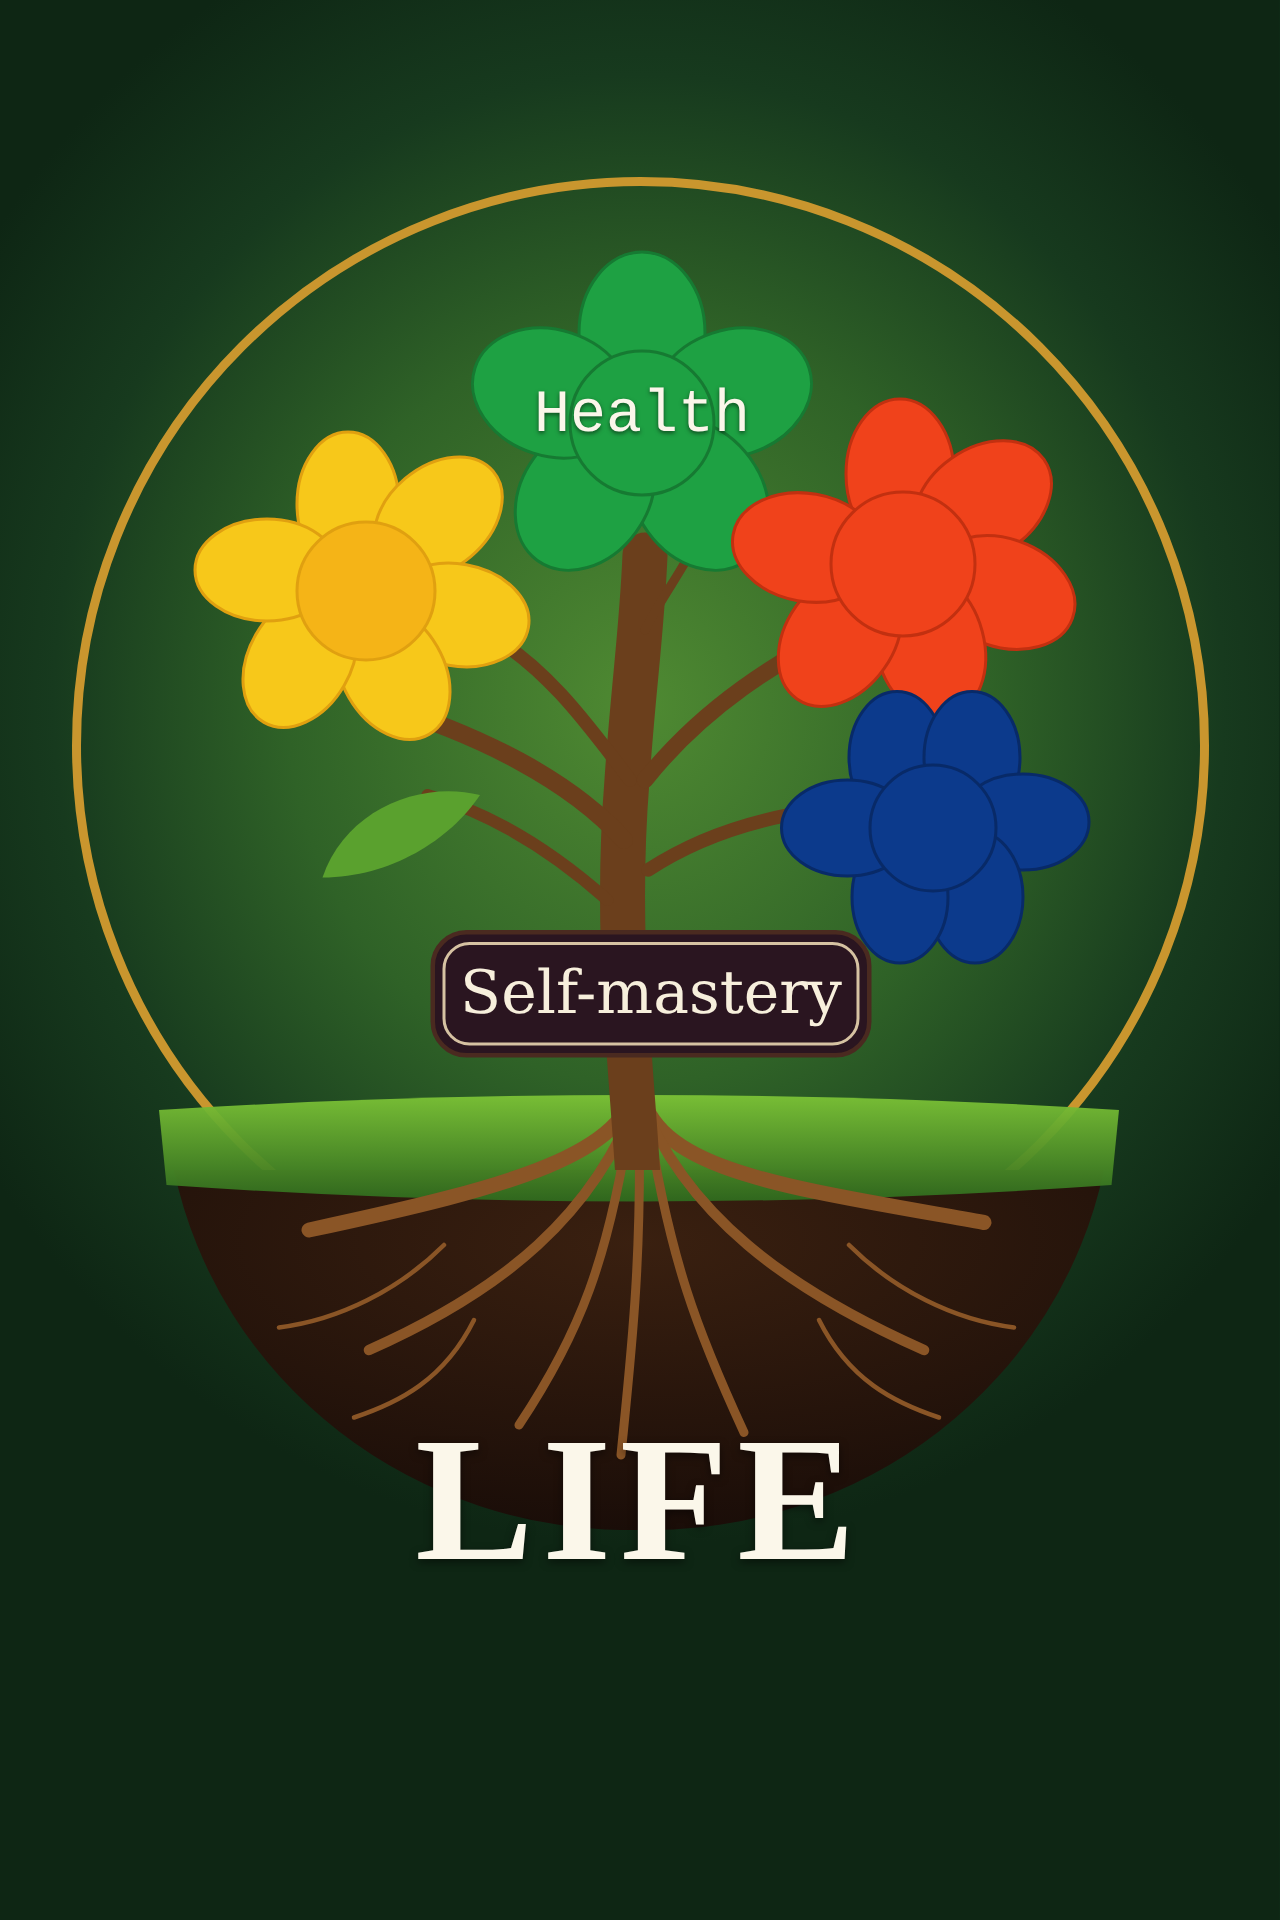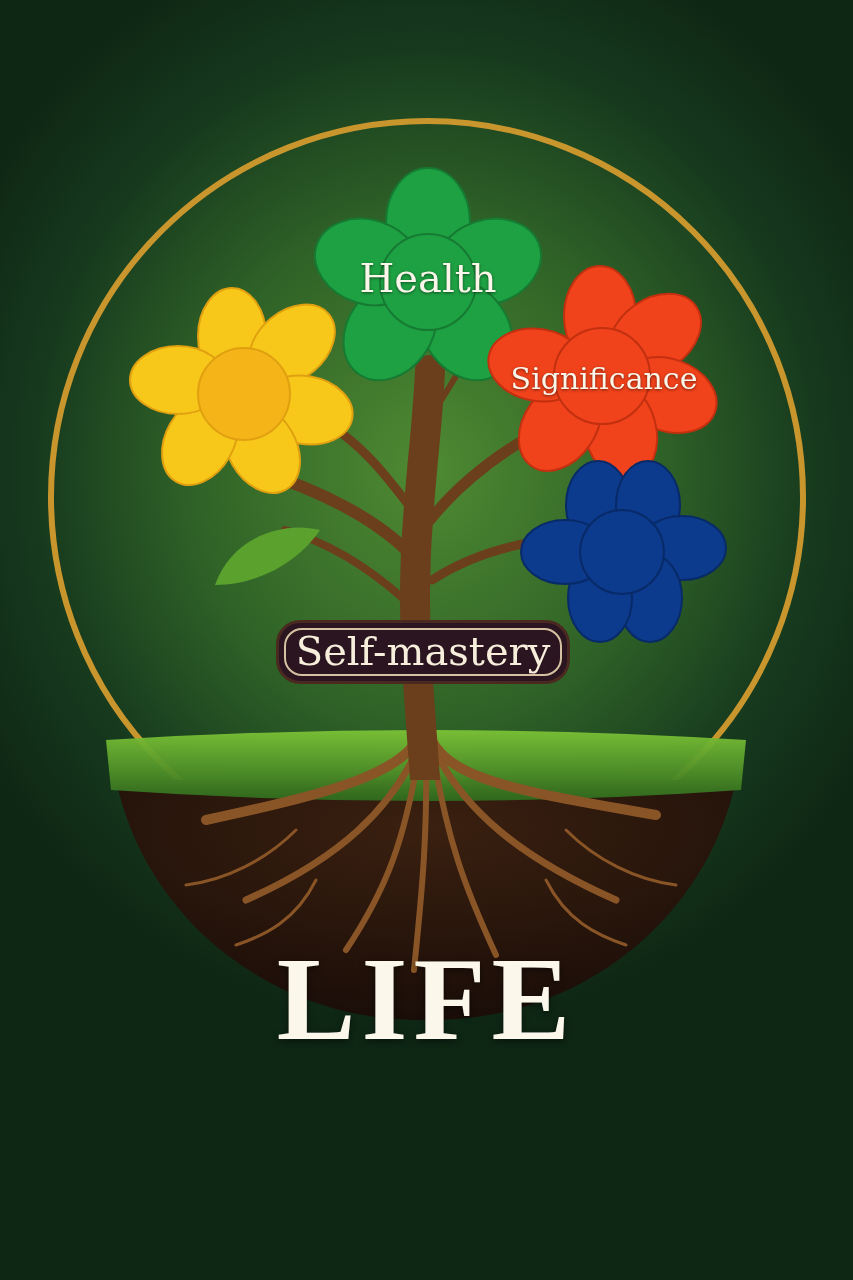--- a/index.html
+++ b/index.html
@@ -2,22 +2,22 @@
 <html><head>
 <meta charset="utf-8">
 <style>
   html,body{margin:0;padding:0;}
   body{width:853px;height:1280px;overflow:hidden;background:#0f2a17;font-family:"DejaVu Serif","Liberation Serif",serif;}
   .stage{position:relative;width:853px;height:1280px;
     background:radial-gradient(ellipse 520px 560px at 426px 470px,#4f8a32 0%,#2f6227 45%,#173a1e 75%,#0e2614 100%);}
   .ring{position:absolute;left:48px;top:118px;width:758px;height:758px;border-radius:50%;
     border:6px solid #c9962e;box-sizing:border-box;}
   .ground{position:absolute;left:96px;top:720px;width:660px;height:300px;}
-  .label{position:absolute;color:#fbf6ea;text-shadow:0 1px 3px rgba(0,0,0,.55);white-space:nowrap;transform:translate(-50%,-50%);}
-  .pill{position:absolute;left:276px;top:620px;width:294px;height:64px;border-radius:24px;
+  .label{position:absolute;color:#fbf6ea;text-shadow:0 1px 3px rgba(0,0,0,.55);white-space:nowrap;transform:translate(-50%,-50%);font-family:Liberation Mono, monospace;}
+  .pill{position:absolute;left:287px;top:620px;width:294px;height:85px;border-radius:24px;
     background:#2a1520;border:3px solid #4a2a20;box-sizing:border-box;}
   .pill-inner{position:absolute;inset:5px;border:2px solid #d6c2a2;border-radius:18px;}
   .pill-text{position:absolute;left:50%;top:50%;transform:translate(-50%,-52%);color:#f7efdc;font-size:40px;white-space:nowrap;}
   .title{position:absolute;left:50%;top:1000px;transform:translate(-50%,-50%);color:#fbf7ea;font-size:118px;font-weight:bold;letter-spacing:6px;
     font-family:"Liberation Serif","DejaVu Serif",serif;text-shadow:0 2px 6px rgba(0,0,0,.5);}
 </style>
 </head>
 <body>
 
 <div class="stage">
@@ -105,21 +105,20 @@
         <ellipse cx="682" cy="548" rx="32" ry="44" transform="rotate(90 682 548)"></ellipse>
         <ellipse cx="650" cy="598" rx="32" ry="44"></ellipse>
         <ellipse cx="600" cy="598" rx="32" ry="44"></ellipse>
         <ellipse cx="565" cy="552" rx="32" ry="44" transform="rotate(90 565 552)"></ellipse>
         <circle cx="622" cy="552" r="42"></circle>
       </g>
     </g>
   </svg>
 
   <div class="label" style="left:428px;top:278px;font-size:40px;">Health</div>
-  <div class="label" style="left:604px;top:378px;font-size:30px;">Significance</div>
 
   <div class="pill">
     <div class="pill-inner"></div>
     <div class="pill-text">Self-mastery</div>
   </div>
 
   <div class="title">LIFE</div>
 </div>
 
 </body></html>

